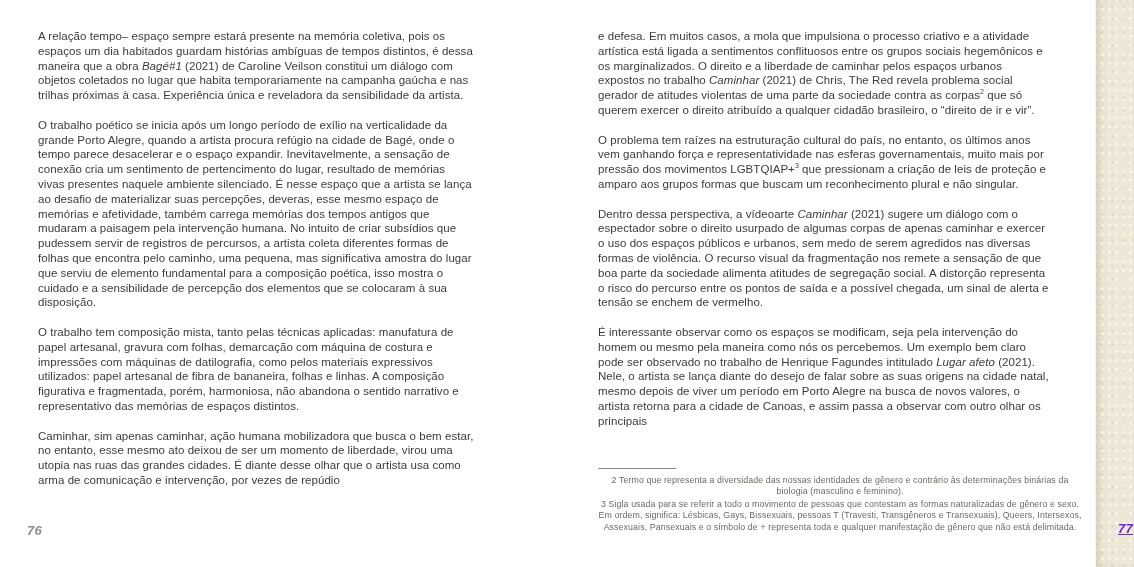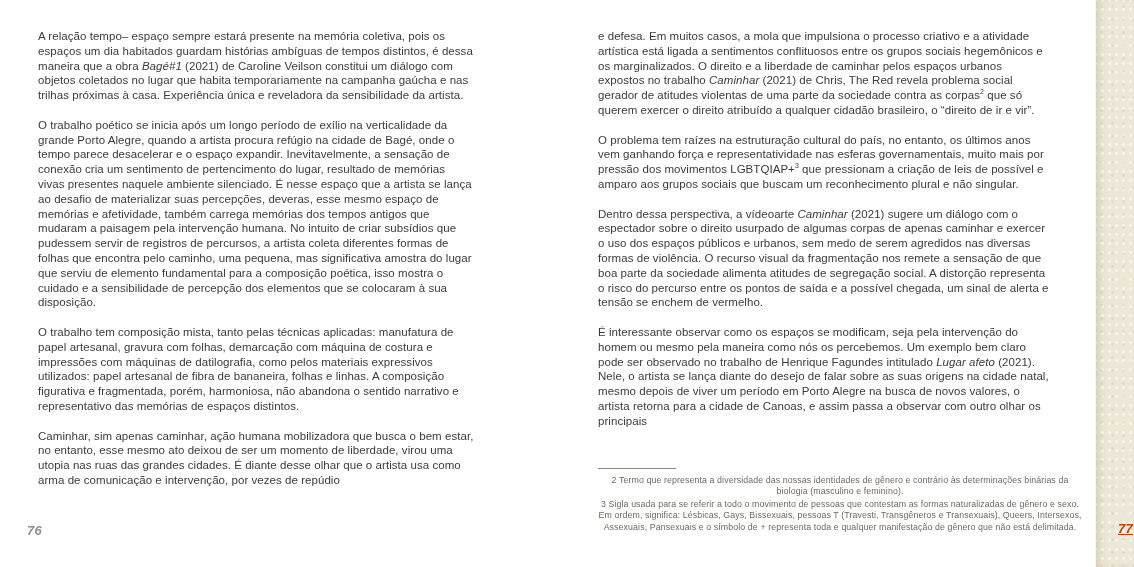--- a/index.html
+++ b/index.html
@@ -56,21 +56,21 @@
   
   .page-num {
     position: absolute;
     font-size: 13px;
     font-weight: bold;
     font-style: italic;
     letter-spacing: 0.3px;
     margin-left: 26px;
   }
   .page-num.left  { left: 1px;    top: 523px; color: #8f8f8f; }
-  .page-num.right { left: 1092px; top: 521px; color: #c2410c; z-index: 3; text-decoration: underline; }
+  .page-num.right { left: 1092px; top: 521px; color: #6d28d9; z-index: 3; text-decoration: underline; }
 
   
   .book-edge {
     position: absolute;
     top: 0; left: 1095px;
     width: 39px; height: 567px;
     background-color: #ece7d7;
     background-image:
       radial-gradient(rgba(209, 199, 172, 0.38) 1px, transparent 1.6px),
       radial-gradient(rgba(255, 255, 255, 0.55) 1px, transparent 1.6px),
@@ -89,21 +89,21 @@
 
   <div class="text-col left">
       <p class="body-para"><span>A relação tempo– espaço sempre estará presente na memória coletiva, pois os espaços um dia habitados guardam histórias ambíguas de tempos distintos, é dessa maneira que a obra </span><i>Bagé#1</i><span> (2021) de Caroline Veilson constitui um diálogo com objetos coletados no lugar que habita temporariamente na campanha gaúcha e nas trilhas próximas à casa. Experiência única e reveladora da sensibilidade da artista.</span></p>
       <p class="body-para"><span>O trabalho poético se inicia após um longo período de exílio na verticalidade da grande Porto Alegre, quando a artista procura refúgio na cidade de Bagé, onde o tempo parece desacelerar e o espaço expandir. Inevitavelmente, a sensação de conexão cria um sentimento de pertencimento do lugar, resultado de memórias vivas presentes naquele ambiente silenciado. É nesse espaço que a artista se lança ao desafio de materializar suas percepções, deveras, esse mesmo espaço de memórias e afetividade, também carrega memórias dos tempos antigos que mudaram a paisagem pela intervenção humana.  No intuito de criar subsídios que pudessem servir de registros de percursos, a artista coleta diferentes formas de folhas que encontra pelo caminho, uma pequena, mas significativa amostra do lugar que serviu de elemento fundamental para a composição poética, isso mostra o cuidado e a sensibilidade de percepção dos elementos que se colocaram à sua disposição.</span></p>
       <p class="body-para"><span>O trabalho tem composição mista, tanto pelas técnicas aplicadas: manufatura de papel artesanal, gravura com folhas, demarcação com máquina de costura e impressões com máquinas de datilografia, como pelos materiais expressivos utilizados: papel artesanal de fibra de bananeira, folhas e linhas. A composição figurativa e fragmentada, porém, harmoniosa, não abandona o sentido narrativo e representativo das memórias de espaços distintos.</span></p>
       <p class="body-para"><span>Caminhar, sim apenas caminhar, ação humana mobilizadora que busca o bem estar, no entanto, esse mesmo ato deixou de ser um momento de liberdade, virou uma utopia nas ruas das grandes cidades. É diante desse olhar que o artista usa como arma de comunicação e intervenção, por vezes de repúdio</span></p>
     </div>
 
   <div class="text-col right">
       <p class="body-para"><span>e defesa. Em muitos casos, a mola que impulsiona o processo criativo e a atividade artística está ligada a sentimentos conflituosos entre os grupos sociais hegemônicos e os marginalizados. O direito e a liberdade de caminhar pelos espaços urbanos expostos no trabalho </span><i>Caminhar</i><span> (2021) de Chris, The Red revela problema social gerador de atitudes violentas de uma parte da sociedade contra as corpas</span><sup>2</sup><span> que só querem exercer o direito atribuído a qualquer cidadão brasileiro, o “direito de ir e vir”.</span></p>
-      <p class="body-para"><span>O problema tem raízes na estruturação cultural do país, no entanto,  os últimos anos vem ganhando força e representatividade nas esferas governamentais, muito mais por  pressão dos movimentos LGBTQIAP+</span><sup>3</sup><span> que pressionam a criação de leis de possível e amparo aos grupos sociais que buscam um reconhecimento plural e não singular.</span></p>
+      <p class="body-para"><span>O problema tem raízes na estruturação cultural do país, no entanto,  os últimos anos vem ganhando força e representatividade nas esferas governamentais, muito mais por  pressão dos movimentos LGBTQIAP+</span><sup>3</sup><span> que pressionam a criação de leis de proteção e amparo aos grupos formas que buscam um reconhecimento plural e não singular.</span></p>
       <p class="body-para"><span>Dentro dessa perspectiva, a vídeoarte </span><i>Caminhar</i><span> (2021) sugere um diálogo com o espectador sobre o direito usurpado de algumas corpas de apenas caminhar e exercer o uso dos espaços públicos e urbanos, sem medo de serem agredidos nas diversas formas de violência. O recurso visual da fragmentação nos remete a sensação de que boa parte da sociedade alimenta atitudes de segregação social. A distorção representa o risco do percurso entre os pontos de saída e a possível chegada, um sinal de alerta e tensão se enchem de vermelho.</span></p>
       <p class="body-para"><span>É interessante observar como os espaços se modificam, seja pela intervenção do homem ou mesmo pela maneira como nós os percebemos. Um exemplo bem claro pode ser observado no trabalho de Henrique Fagundes intitulado </span><i>Lugar afeto</i><span> (2021). Nele, o artista se lança diante do desejo de falar sobre as suas origens na cidade natal, mesmo depois de viver um período em Porto Alegre na busca de novos valores, o artista retorna para a cidade de Canoas, e assim passa a observar com outro olhar os principais</span></p>
     </div>
 
   <div class="footnote-block">
     <hr class="footnote-rule">
     <div>
         <p class="footnote">2 Termo que representa a diversidade das nossas identidades de gênero e contrário às determinações binárias da biologia (masculino e feminino).</p>
         <p class="footnote">3 Sigla usada para se referir a todo o movimento de pessoas que contestam as formas naturalizadas de gênero e sexo. Em ordem, significa: Lésbicas, Gays, Bissexuais, pessoas T (Travesti, Transgêneros e Transexuais), Queers, Intersexos, Assexuais, Pansexuais e o símbolo de + representa toda e qualquer manifestação de gênero que não está delimitada.</p>
       </div>

